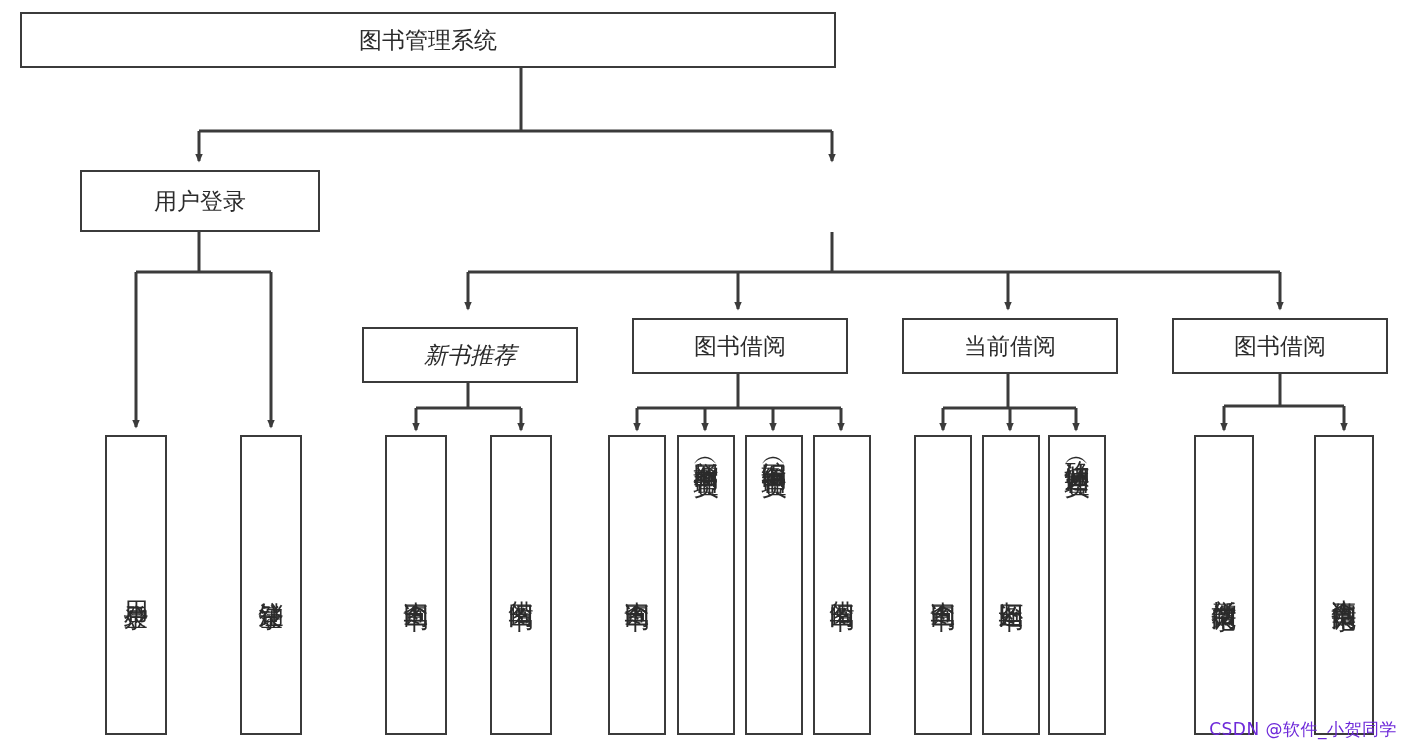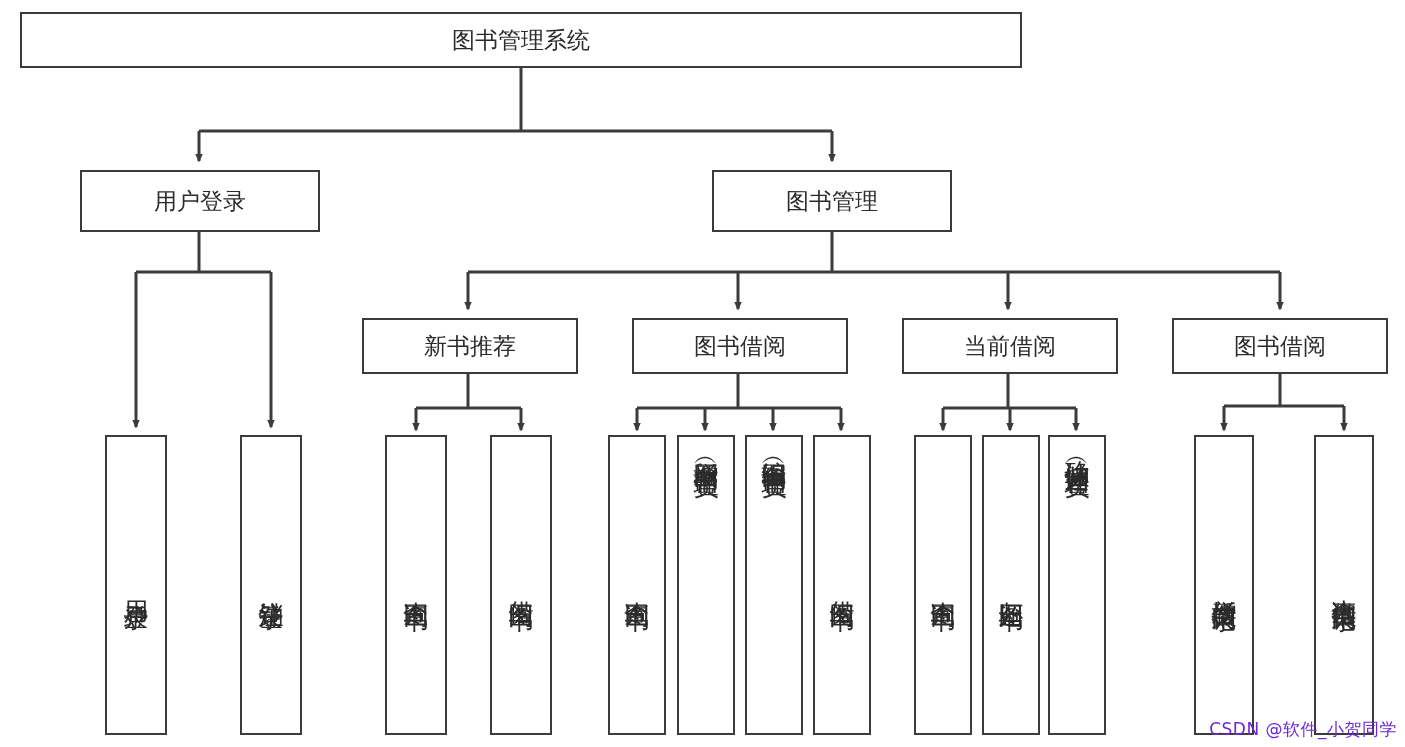--- a/index.html
+++ b/index.html
@@ -124,33 +124,30 @@
       <path d="M1010,408 L1010,430" marker-end="url(#arrowhead)"></path>
       <path d="M1076,408 L1076,430" marker-end="url(#arrowhead)"></path>
 
       <path d="M1280,374 L1280,406"></path>
       <path d="M1224,406 L1344,406"></path>
       <path d="M1224,406 L1224,430" marker-end="url(#arrowhead)"></path>
       <path d="M1344,406 L1344,430" marker-end="url(#arrowhead)"></path>
     </g>
   </svg>
 
-  <div class="node horizontal" style="left:20px; top:12px; width:1002px; height:56px;justify-content:center;">
+  <div class="node horizontal" style="left:20px; top:12px; width:816px; height:56px;justify-content:center;">
     <span class="node-label">图书管理系统</span>
   </div>
 
   <div class="node horizontal" style="left:80px; top:170px; width:240px; height:62px;">
     <span class="node-label">用户登录</span>
   </div>
 
-  <div class="node horizontal" style="left:712px; top:170px; width:240px; height:62px;">
-    <span class="node-label">图书管理</span>
-  </div>
-
-  <div class="node horizontal" style="left:362px; top:318px; width:216px; height:56px;">
+
+  <div class="node horizontal" style="left:362px; top:327px; width:216px; height:56px;font-style:italic;">
     <span class="node-label">新书推荐</span>
   </div>
 
   <div class="node horizontal" style="left:902px; top:318px; width:216px; height:56px;">
     <span class="node-label">当前借阅</span>
   </div>
 
   <div class="node horizontal" style="left:632px; top:318px; width:216px; height:56px;">
     <span class="node-label">图书借阅</span>
   </div>

